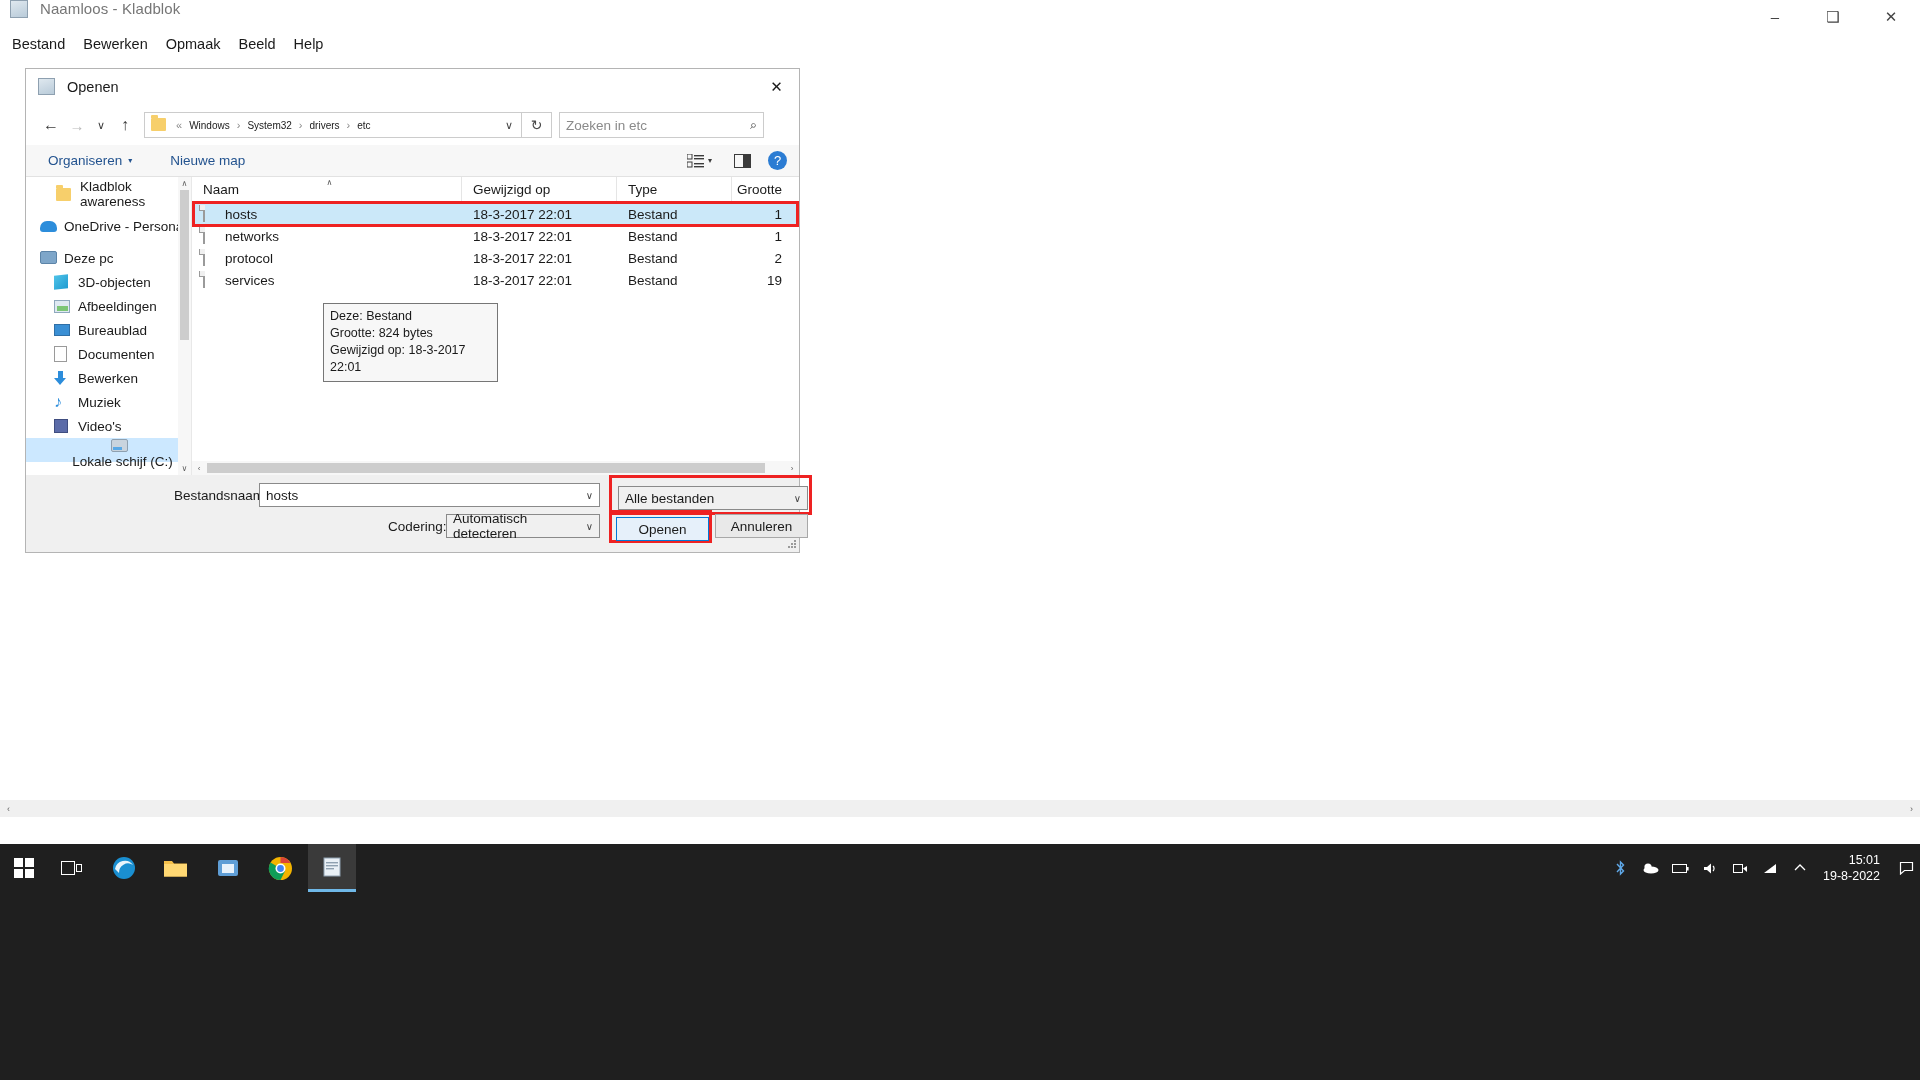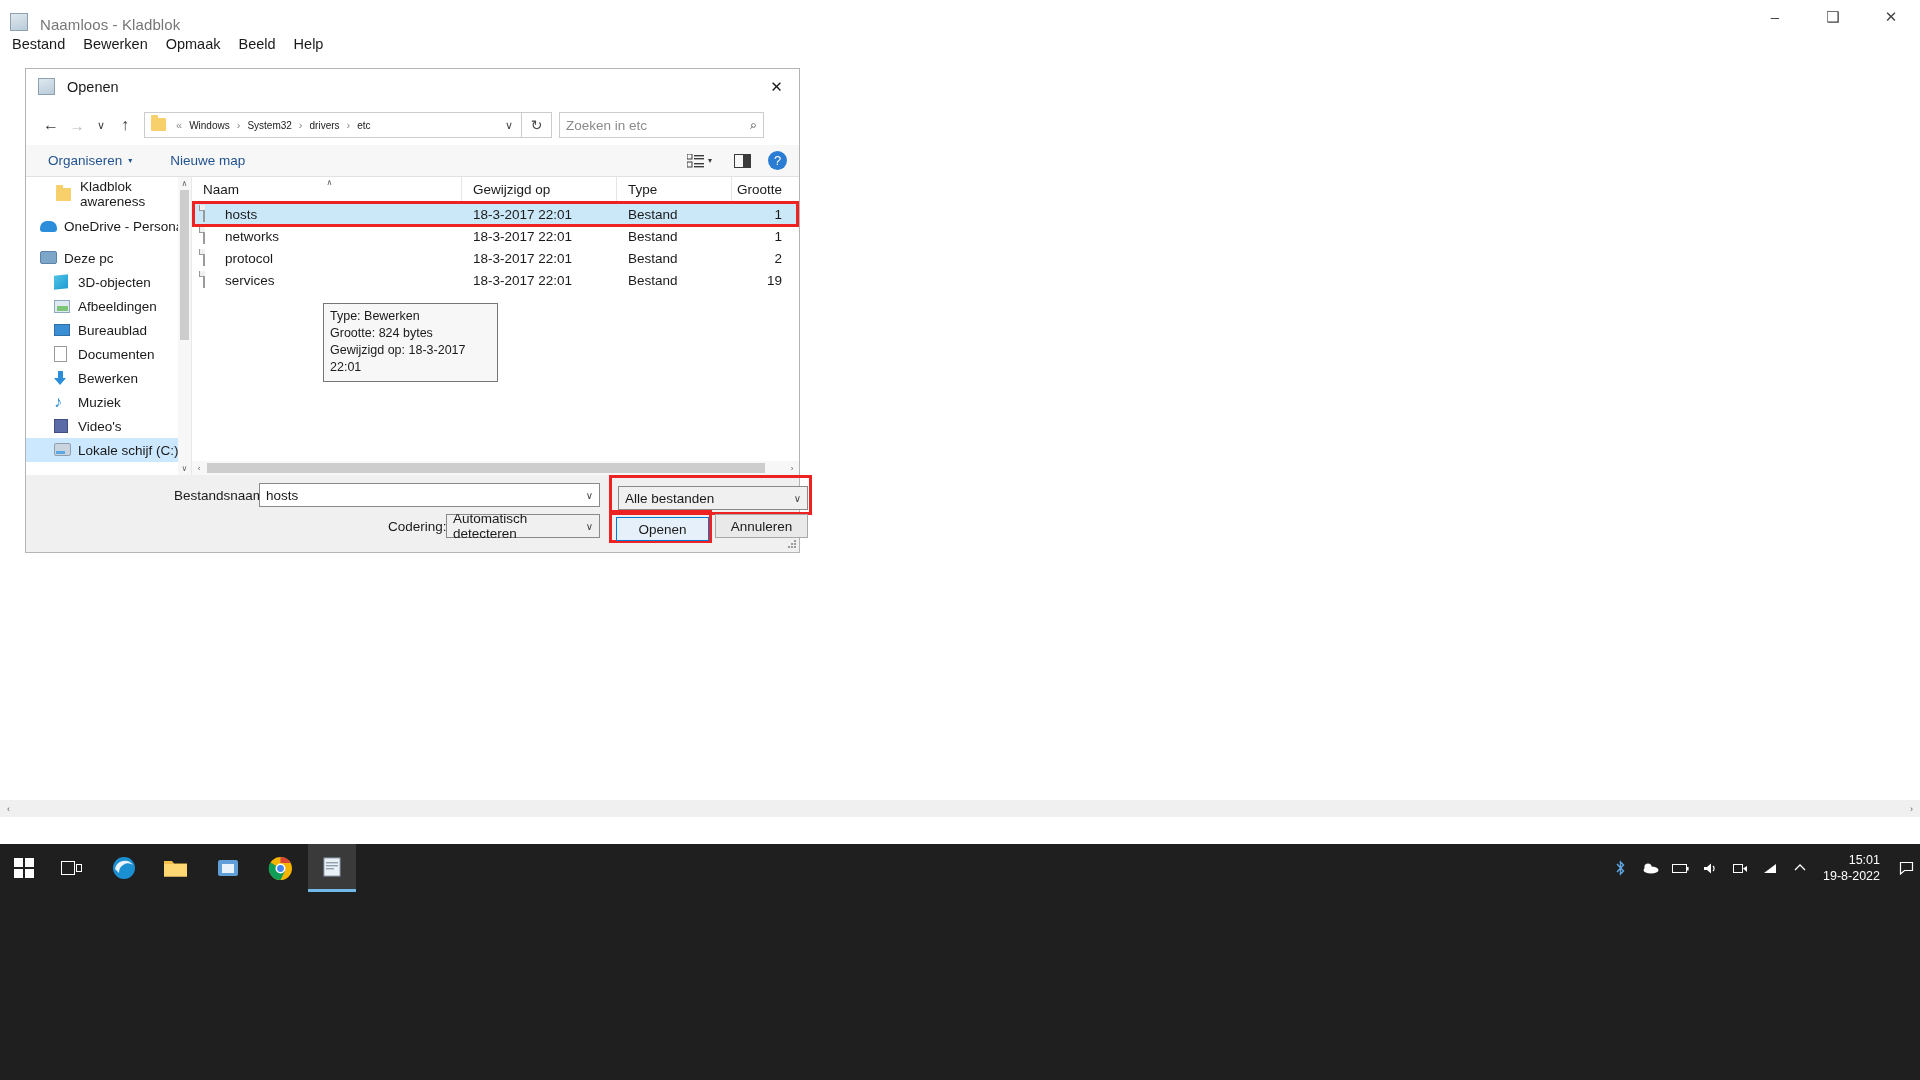--- a/index.html
+++ b/index.html
@@ -9,21 +9,21 @@
     background: #ffffff;
     overflow: hidden;
   }
   
   #notepad {
     position: absolute; left: 0; top: 0; width: 1920px; height: 1080px;
     background: #ffffff;
   }
   #np-titlebar {
     position: absolute; left: 0; top: 0; width: 1920px; height: 33px;
-    background: #ffffff; display: flex; align-items: flex-end;
+    background: #ffffff; display: flex; align-items: flex-start;
   }
   #np-title-icon { margin-left: 10px; width: 20px; height: 20px; position: relative; }
   #np-title-text {
     margin-left: 10px; font-size: 15px; color: #767676; letter-spacing: .1px;
   }
   .np-caption-btns { margin-left: auto; display: flex; height: 33px; }
   .np-cap {
     width: 58px; height: 33px; display: flex; align-items: center; justify-content: center;
     color: #444; font-size: 15px;
   }
@@ -124,21 +124,21 @@
   .view-btn { width: 32px; height: 24px; display: flex; align-items: center; justify-content: center; }
   #help-btn { width: 19px; height: 19px; border-radius: 50%; background: #2b7cd3; color: #fff;
     font-size: 13px; display: flex; align-items: center; justify-content: center; margin-left: 10px; }
   
   #dlg-content { height: 298px; display: flex; background: #ffffff; }
   #nav-pane {
     width: 166px; background: #ffffff; position: relative; overflow: hidden;
     border-right: 1px solid #e8e8e8;
   }
   .nav-item { height: 24px; display: flex; align-items: center; font-size: 13.5px; color: #1a1a1a; }
-  .nav-item.selected { background: #cce8ff; }
+  .nav-item.selected { background: #cce8ff; flex-direction: column; }
   .nav-ico { width: 17px; height: 16px; margin-right: 7px; position: relative; flex: none; }
   #nav-scroll {
     position: absolute; right: 0; top: 0; width: 13px; height: 298px; background: #f7f7f7;
   }
   #nav-scroll .sb-arrow { height: 13px; font-size: 8px; color: #606060; display:flex; align-items:center; justify-content:center; }
   #nav-scroll .sb-thumb { position: absolute; top: 13px; left: 2px; width: 9px; height: 150px; background: #cdcdcd; }
   #list-pane { flex: 1; position: relative; background: #ffffff; }
   #list-header { height: 26px; display: flex; border-bottom: 1px solid #e5e5e5; background: #ffffff; }
   .col { font-size: 13.5px; color: #1a1a1a; display: flex; align-items: center; padding-left: 11px;
     border-right: 1px solid #e5e5e5; position: relative; }
@@ -475,21 +475,21 @@
 
       <div id="list-hscroll">
         <div class="sb-arrow">‹</div>
         <div class="sb-thumb" style="width:558px"></div>
         <div class="sb-arrow" style="margin-left:auto">›</div>
       </div>
     </div>
   </div>
 
   <div id="tooltip">
-    <div>Type: Bewerken</div>
+    <div>Deze: Bestand</div>
     <div>Grootte: 824 bytes</div>
     <div>Gewijzigd op: 18-3-2017 22:01</div>
   </div>
 
   <div id="dlg-bottom">
     <div id="fn-label">Bestandsnaam:</div>
     <div id="fn-input">
       <span>hosts</span>
       <span id="fn-caret">∨</span>
     </div>

